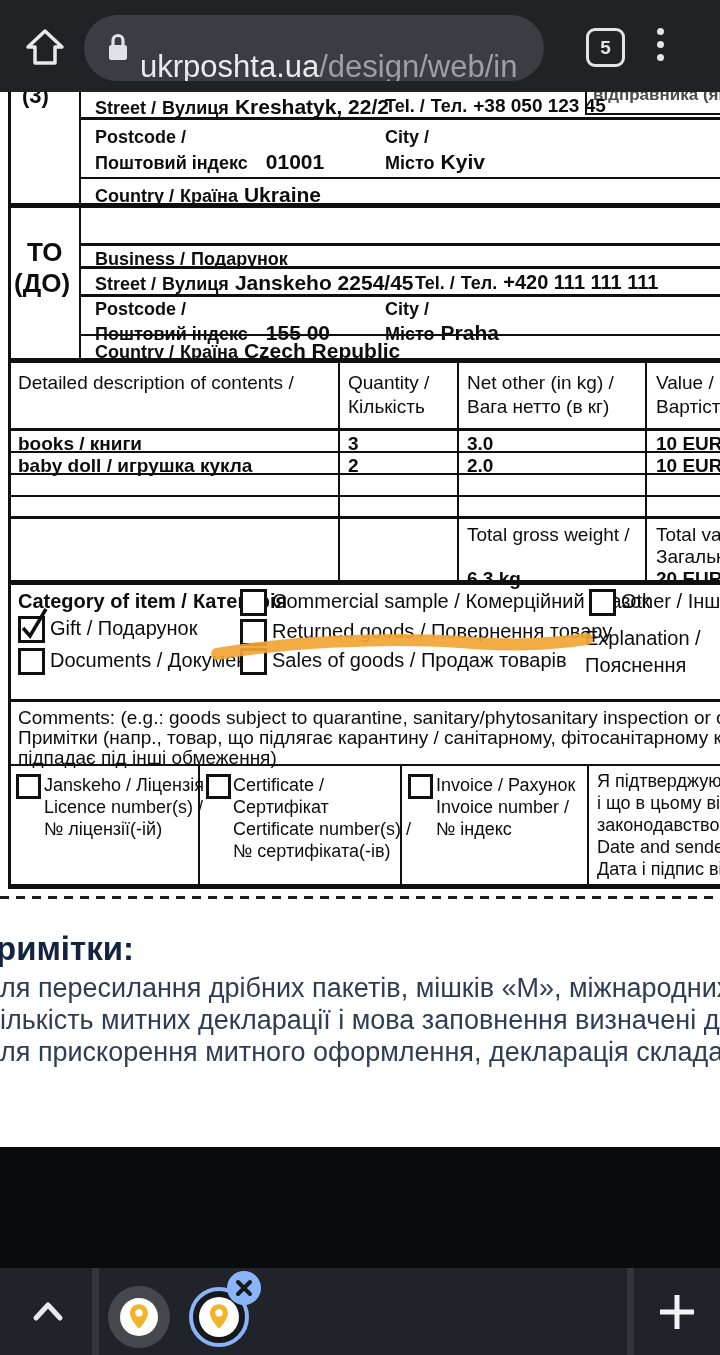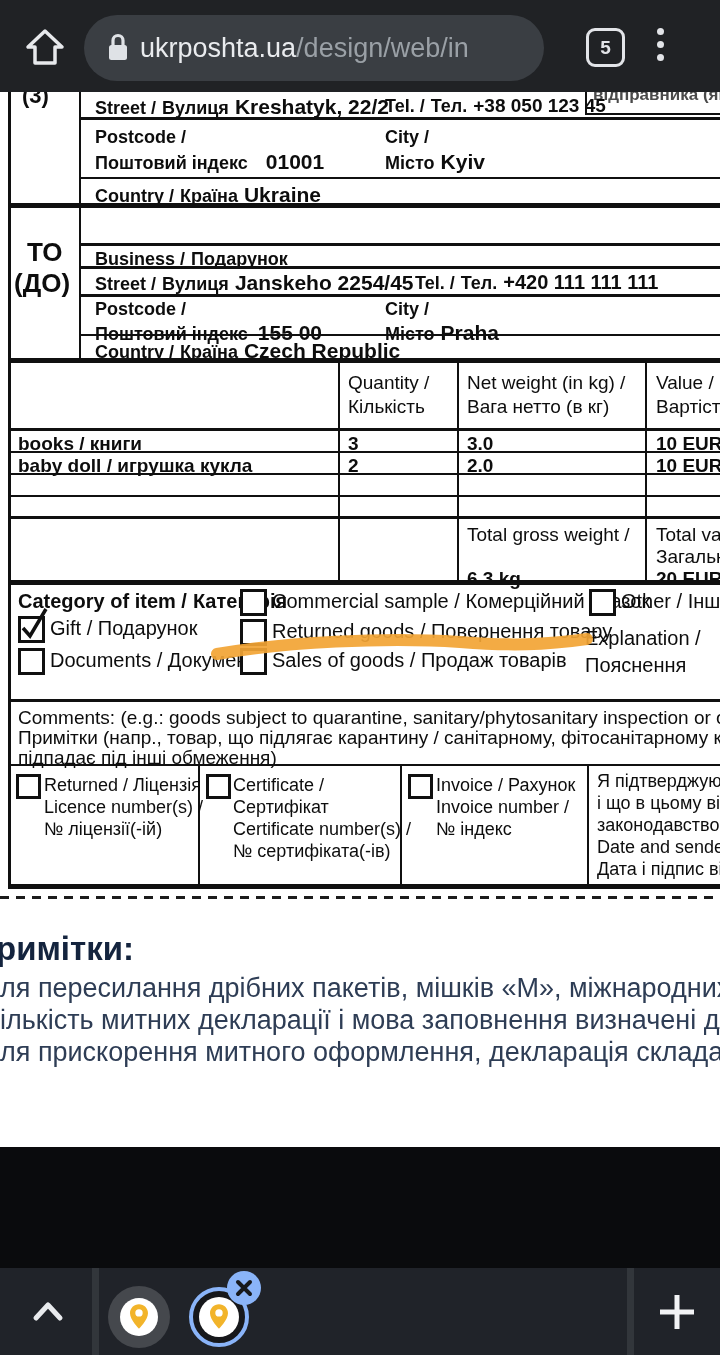--- a/index.html
+++ b/index.html
@@ -2,21 +2,21 @@
 <html><head>
 <meta charset="utf-8">
 <style>
   html,body{margin:0;padding:0;background:#000;}
   #screen{position:relative;width:720px;height:1355px;background:#ffffff;overflow:hidden;
           font-family:"Liberation Sans",sans-serif;color:#0d0d0d;}
   .abs{position:absolute;}
   
   #topbar{position:absolute;left:0;top:0;width:720px;height:92px;background:#202225;z-index:50;}
   #urlpill{position:absolute;left:84px;top:15px;width:460px;height:66px;border-radius:33px;background:#3a3e43;overflow:hidden;}
-  .urltext{position:absolute;left:56px;top:18px;font-size:27px;white-space:nowrap;}
+  .urltext{position:absolute;left:56px;top:34px;font-size:31px;white-space:nowrap;}
   .urldomain{color:#e9ebee;}
   .urlpath{color:#9aa0a6;}
   #tabbox{position:absolute;left:586px;top:28px;width:33px;height:33px;border:3px solid #e2e4e8;border-radius:9px;
           color:#e2e4e8;font-size:19px;font-weight:bold;display:flex;align-items:center;justify-content:center;}
   .dot{position:absolute;width:7px;height:7px;border-radius:50%;background:#e2e4e8;left:0;}
   
   .b{position:absolute;background:#101010;}
   .lbl{position:absolute;font-size:18px;white-space:nowrap;color:#0d0d0d;}
   .lbl span{margin-right:6px;}
   .en{font-weight:bold;}
@@ -110,40 +110,41 @@
   <div class="lbl" style="left:95px;top:271px">
     <span class="en">Street /</span><span class="ua">Вулиця</span><span class="val">Janskeho 2254/45</span>
   </div>
   <div class="lbl" style="left:415px;top:271px">
     <span class="en">Tel. /</span><span class="ua">Тел.</span><span class="val" style="font-size:20px">+420 111 111 111</span>
   </div>
   <div class="b" style="left:79px;top:294px;width:641px;height:3px"></div>
 
   <div class="lbl en" style="left:95px;top:299px">Postcode /</div>
   <div class="lbl" style="left:95px;top:321px">
-    <span class="ua">Поштовий індекс</span><span class="val" style="margin-left:4px">155 00</span>
+    <span class="ua">Поштовий індекс</span><span class="val" style="margin-left:12px">155 00</span>
   </div>
   <div class="lbl en" style="left:385px;top:299px">City /</div>
   <div class="lbl" style="left:385px;top:321px">
     <span class="ua">Місто</span><span class="val">Praha</span>
   </div>
   <div class="b" style="left:79px;top:334px;width:641px;height:2px"></div>
 
   <div class="lbl" style="left:95px;top:339px">
     <span class="en">Country /</span><span class="ua">Країна</span><span class="val">Czech Republic</span>
   </div>
   <div class="b" style="left:8px;top:358px;width:712px;height:5px"></div>
 
   <div class="b" style="left:338px;top:363px;width:2px;height:217px"></div>
   <div class="b" style="left:457px;top:363px;width:2px;height:217px"></div>
   <div class="b" style="left:645px;top:363px;width:2px;height:217px"></div>
 
+  <div class="cell-sm" style="left:18px;top:372px">Detailed description of contents /</div>
   <div class="cell-sm" style="left:348px;top:372px">Quantity /</div>
   <div class="cell-sm" style="left:348px;top:396px">Кількість</div>
-  <div class="cell-sm" style="left:467px;top:372px">Net weight (in kg) /</div>
+  <div class="cell-sm" style="left:467px;top:372px">Net other (in kg) /</div>
   <div class="cell-sm" style="left:467px;top:396px">Вага нетто (в кг)</div>
   <div class="cell-sm" style="left:656px;top:372px">Value /</div>
   <div class="cell-sm" style="left:656px;top:396px">Вартість</div>
   <div class="b" style="left:8px;top:428px;width:712px;height:3px"></div>
 
   <div>
     <div class="cell-sm bold" style="left:18px;top:433px">books / книги</div>
     <div class="cell-sm bold" style="left:348px;top:433px">3</div>
     <div class="cell-sm bold" style="left:467px;top:433px">3.0</div>
     <div class="cell-sm bold" style="left:656px;top:433px">10 EUR</div>
@@ -199,21 +200,21 @@
   <div class="cell-sm" style="left:18px;top:707px">Comments: (e.g.: goods subject to quarantine, sanitary/phytosanitary inspection or other restrictions)</div>
   <div class="cell-sm" style="left:18px;top:727px">Примітки (напр., товар, що підлягає карантину / санітарному, фітосанітарному контролю або</div>
   <div class="cell-sm" style="left:18px;top:747px">підпадає під інші обмеження)</div>
   <div class="b" style="left:8px;top:764px;width:712px;height:2px"></div>
 
   <div class="b" style="left:198px;top:766px;width:2px;height:118px"></div>
   <div class="b" style="left:400px;top:766px;width:2px;height:118px"></div>
   <div class="b" style="left:587px;top:766px;width:2px;height:118px"></div>
 
   <div class="cb" style="left:16px;top:774px;width:19px;height:19px"></div>
-  <div class="lbl" style="left:44px;top:775px">Returned / Ліцензія</div>
+  <div class="lbl" style="left:44px;top:775px">Janskeho / Ліцензія</div>
   <div class="lbl" style="left:44px;top:797px">Licence number(s) /</div>
   <div class="lbl" style="left:44px;top:819px">№ ліцензії(-ій)</div>
 
   <div class="cb" style="left:206px;top:774px;width:19px;height:19px"></div>
   <div class="lbl" style="left:233px;top:775px">Certificate /</div>
   <div class="lbl" style="left:233px;top:797px">Сертифікат</div>
   <div class="lbl" style="left:233px;top:819px">Certificate number(s) /</div>
   <div class="lbl" style="left:233px;top:841px">№ сертифіката(-ів)</div>
 
   <div class="cb" style="left:408px;top:774px;width:19px;height:19px"></div>

